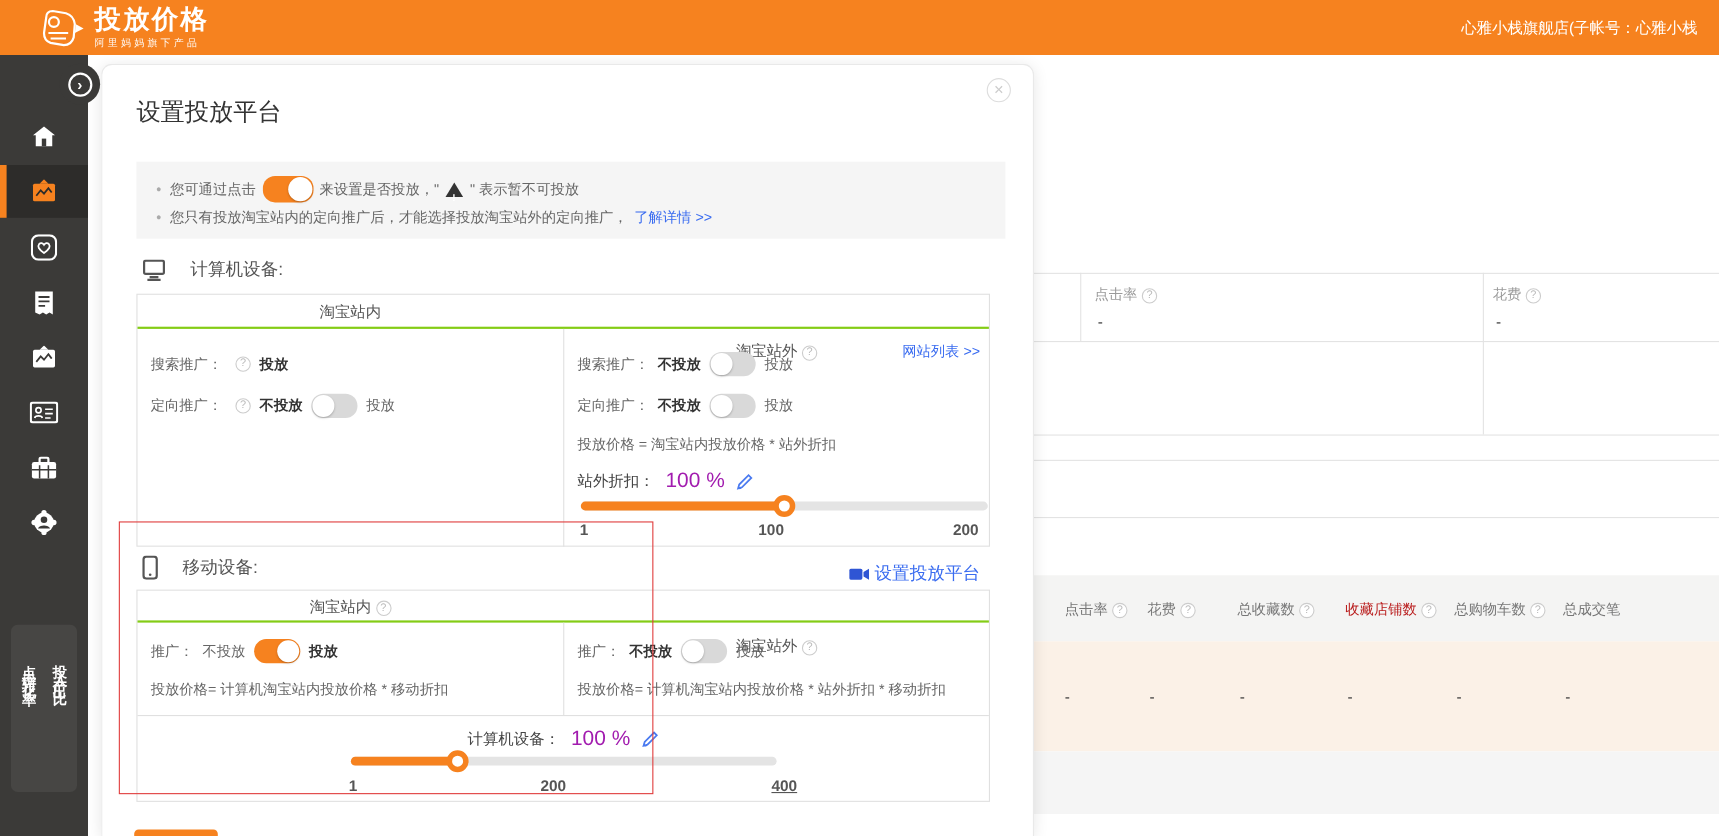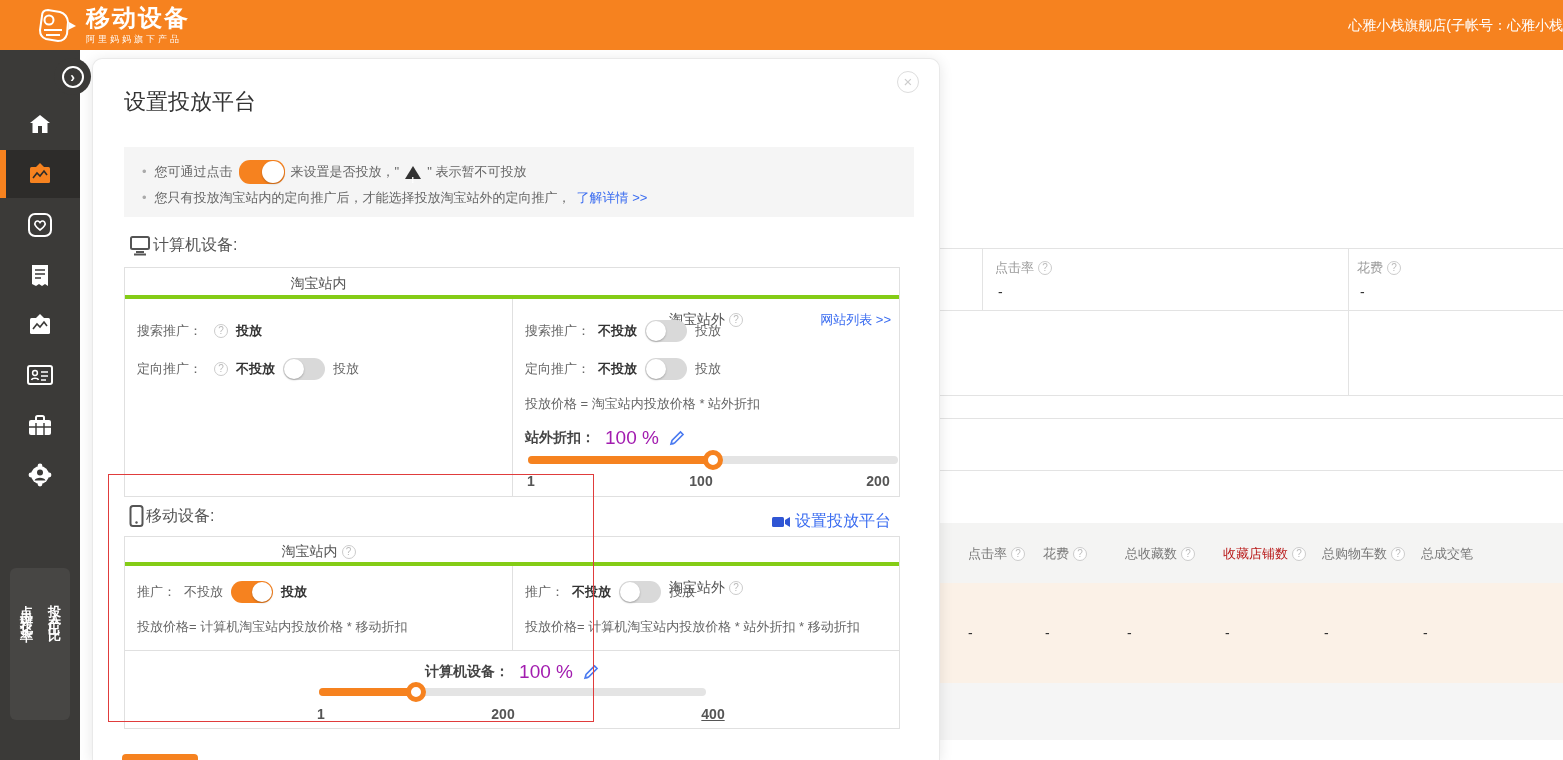--- a/index.html
+++ b/index.html
@@ -5,21 +5,21 @@
   * { margin:0; padding:0; box-sizing:border-box; }
   html,body { background:#fff; }
   body { font-family:"Liberation Sans","DejaVu Sans",sans-serif; }
   #stage { position:relative; width:1563px; height:760px; overflow:hidden; background:#fff; }
 
   
   .topbar { position:absolute; left:0; top:0; width:1563px; height:50px; background:#f6821f; z-index:30; }
   .logo { position:absolute; left:34px; top:5px; display:flex; align-items:center; gap:8px; }
   .logo-text .t1 { color:#fff; font-size:24px; font-weight:bold; letter-spacing:2px; line-height:26px; }
   .logo-text .t2 { color:#fff; font-size:9px; letter-spacing:3px; margin-top:2px; opacity:.95; }
-  .account { position:absolute; right:0; top:0; height:32px; line-height:50px; padding-right:0; color:#fff; font-size:14px; white-space:nowrap; }
+  .account { position:absolute; right:0; top:0; height:32px; line-height:50px; padding-right:20px; color:#fff; font-size:14px; white-space:nowrap; }
 
   
   .sidebar { position:absolute; left:0; top:50px; width:80px; height:710px; background:#3b3a38; z-index:25; }
   .expand-btn { position:absolute; left:54px; top:8px; width:37px; height:37px; border-radius:50%; background:#3b3a38; display:flex; align-items:center; justify-content:center; }
   .expand-btn .ring { width:22px; height:22px; border:2px solid #fff; border-radius:50%; color:#fff; font-size:14px; line-height:18px; text-align:center; font-weight:bold; }
   .nav-item { position:absolute; left:0; width:80px; height:48px; display:flex; align-items:center; justify-content:center; cursor:pointer; }
   .nav-item.active { background:#2d2c2a; }
   .nav-item.active::before { content:""; position:absolute; left:0; top:0; width:6px; height:48px; background:#f6821f; }
   .metricsbox { position:absolute; left:10px; top:518px; width:60px; height:152px; background:#474644; border-radius:6px; display:flex; justify-content:center; gap:10px; padding-top:26px; }
   .vtext { writing-mode:vertical-rl; text-orientation:upright; color:#fff; font-size:13px; font-weight:bold; letter-spacing:6px; }
@@ -39,42 +39,42 @@
   .modal { position:absolute; left:92px; top:58px; width:848px; height:702px; background:#fff; border:1px solid #e9e9e9; border-bottom:none; border-radius:10px 10px 0 0; box-shadow:0 2px 14px rgba(0,0,0,.10); z-index:10; }
   .modal-close { position:absolute; top:12px; right:20px; width:22px; height:22px; border:1px solid #ddd; border-radius:50%; color:#ccc; font-size:15px; line-height:20px; text-align:center; cursor:pointer; }
   .modal-title { position:absolute; left:31px; top:28px; font-size:22px; color:#333; }
   .tipbox { position:absolute; left:31px; top:88px; width:790px; height:70px; background:#f5f5f5; font-size:13px; color:#666; padding:12px 18px 0 18px; }
   .tipline { height:26px; line-height:26px; display:flex; align-items:center; gap:6px; white-space:nowrap; }
   .bullet { color:#aaa; margin-right:2px; }
   .link { color:#3a6cf0; cursor:pointer; text-decoration:none; }
   .warn-tri { display:inline-block; width:0; height:0; border-left:8px solid transparent; border-right:8px solid transparent; border-bottom:13px solid #333; position:relative; }
   .warn-tri::after { content:"!"; position:absolute; left:-2px; top:1px; color:#fff; font-size:9px; font-weight:bold; }
 
-  .section-hdr { position:absolute; display:flex; align-items:center; gap:2px; font-size:16px; color:#555;justify-content:space-between; }
+  .section-hdr { position:absolute; display:flex; align-items:center; gap:22px; font-size:16px; color:#555;justify-content:space-between; }
 
   .settings-table { position:absolute; left:31px; width:776px; border:1px solid #e0e0e0; background:#fff; }
-  .st-header { display:flex; border-bottom:4px solid #84cc16; }
+  .st-header { display:flex; border-bottom:2px solid #84cc16; }
   .st-header .cell { width:50%; text-align:center; font-size:14px; color:#555; position:relative; }
   .st-header .cell + .cell { border-left:1px solid #e0e0e0;margin-top:36px; }
   .sitelist { position:absolute; right:8px; top:0; font-size:13px; }
   .st-body { display:flex; }
   .st-body .cell { width:50%; padding:20px 0 0 12px; font-size:13px; color:#666; }
   .st-body .cell + .cell { border-left:1px solid #e0e0e0; }
   .prow { display:flex; align-items:center; gap:8px; height:24px; margin-bottom:14px; white-space:nowrap; }
   .state-b { color:#333; font-weight:bold; }
   .state-n { color:#666; }
 
   .toggle { display:inline-block; width:42px; height:22px; border-radius:11px; background:#d9d9d9; position:relative; cursor:pointer; flex:none; }
   .toggle .knob { position:absolute; top:1px; left:1px; width:20px; height:20px; border-radius:50%; background:#fff; box-shadow:0 1px 2px rgba(0,0,0,.25); }
   .toggle.on { background:#f6821f; }
   .toggle.on .knob { left:auto; right:1px; }
 
   .formula { font-size:13px; color:#666; white-space:nowrap; }
   .discount-line { display:flex; align-items:center; gap:10px; white-space:nowrap; }
-  .discount-lab { font-size:14px; font-weight:bold; color:#444; }
+  .discount-lab { font-size:14px; font-weight:normal; color:#444; }
   .discount-val { font-size:19px; color:#a21caf; }
   .pencil { cursor:pointer; }
 
   .slider { position:absolute; height:20px; cursor:pointer; }
   .slider .track { position:absolute; left:0; right:0; top:6px; height:8px; border-radius:4px; background:#e4e4e4; }
   .slider .fill { position:absolute; left:0; top:6px; height:8px; border-radius:4px; background:#f6821f; }
   .slider .handle { position:absolute; top:0; width:20px; height:20px; border-radius:50%; background:#fff; border:5px solid #f6821f; margin-left:-10px; }
   .slider-lab { position:absolute; font-size:14px; font-weight:bold; color:#555; transform:translateX(-50%); }
 
   .confirm-btn { position:absolute; left:29px; top:695px; width:76px; height:32px; background:#f6821f; border:none; border-radius:4px; cursor:pointer; }
@@ -359,20 +359,20 @@
     <div class="logo">
       <svg width="44" height="40" viewBox="0 0 44 40">
         <g fill="none" stroke="#fff" stroke-width="2">
           <path d="M8 10 Q8 4 14 4 L26 6 Q33 8 34 16 L33 28 Q31 35 24 35 L12 33 Q6 31 6 24 Z" fill="#f6821f"></path>
           <circle cx="15" cy="14" r="4.5"></circle>
           <path d="M10 24 L28 24 M12 29 L26 29"></path>
           <path d="M35 16 L42 20 L34 24" fill="#fff" stroke="none"></path>
         </g>
       </svg>
       <div class="logo-text">
-        <div class="t1">移动设备</div>
+        <div class="t1">投放价格</div>
         <div class="t2">阿里妈妈旗下产品</div>
       </div>
     </div>
     <div class="account">心雅小栈旗舰店(子帐号：心雅小栈</div>
   </div>
 
 </div>
 
 </body></html>

